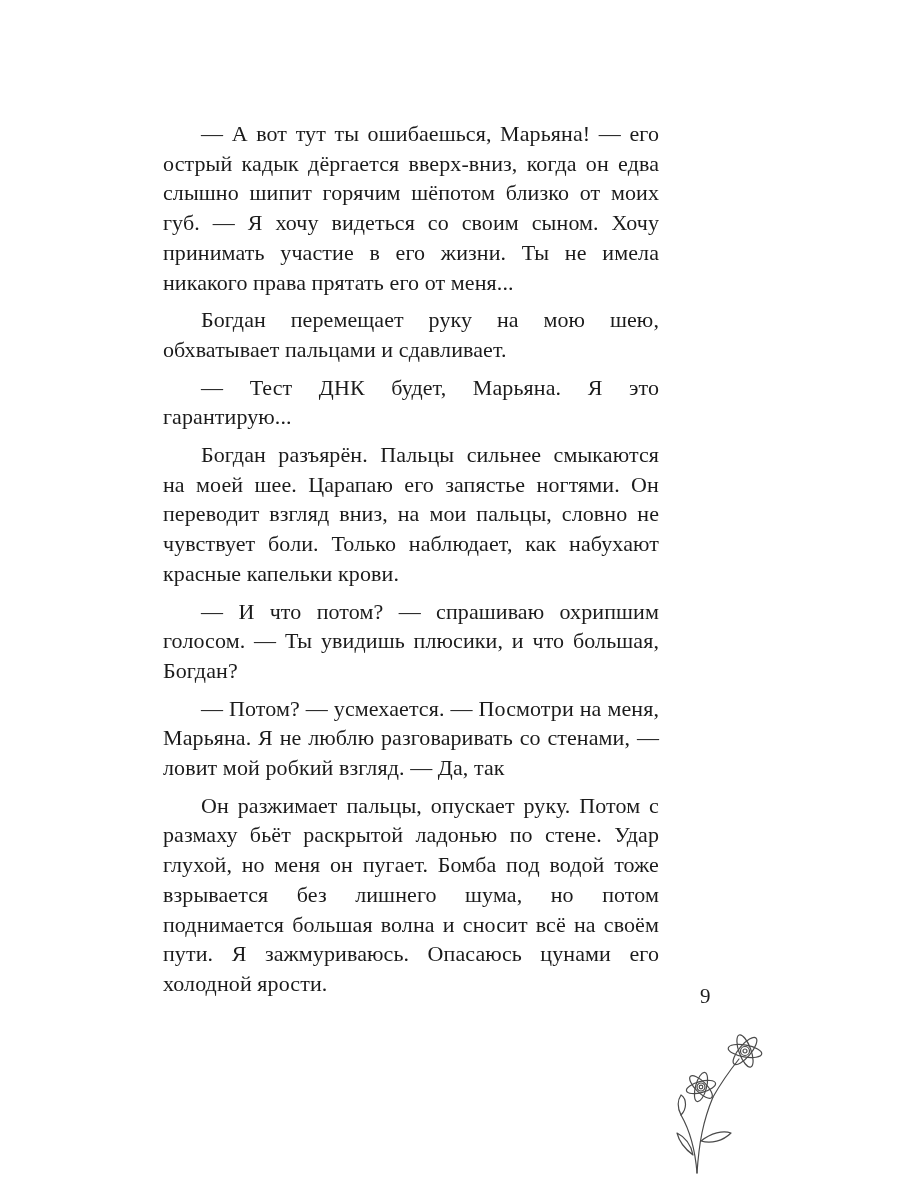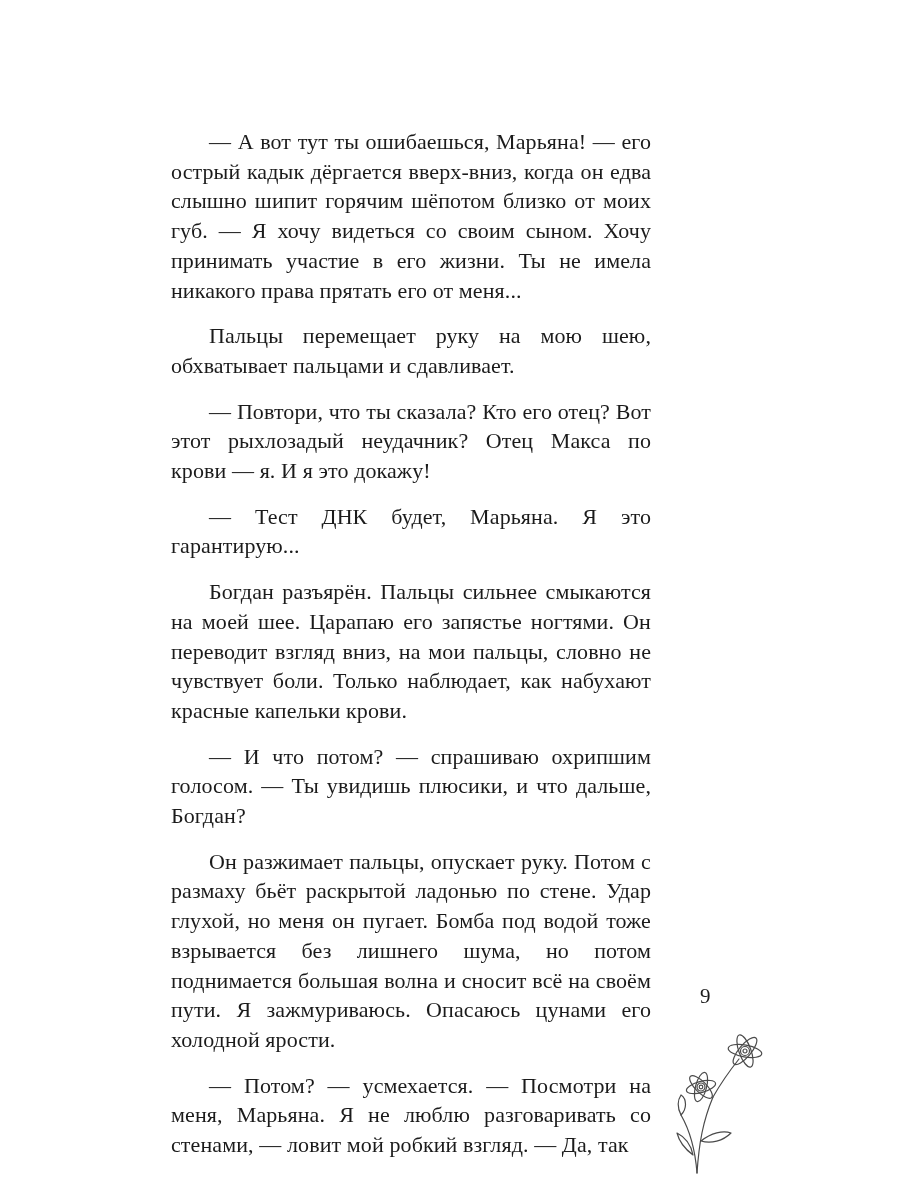--- a/index.html
+++ b/index.html
@@ -19,21 +19,21 @@
     position: absolute;
     left: 155px;
     top: 111px;
     width: 512px;
     font-size: 22px;
     line-height: 29.7px;
     text-align: justify;
     letter-spacing: 0.1px;
   }
   .text-block p {
-    margin: 16px;
+    margin: 8px;
     padding: 0;
     text-indent: 38px;
   }
   .page-number {
     position: absolute;
     left: 700px;
     top: 984px;
     font-size: 21px;
     color: #1b1b1b;
   }
@@ -48,27 +48,26 @@
     display: block;
     width: 100%;
     height: 100%;
   }
 </style>
 </head>
 <body>
 
 <div class="text-block" id="paragraphs">
     <p>— А вот тут ты ошибаешься, Марьяна! — его острый кадык дёргается вверх-вниз, когда он едва слышно шипит горячим шёпотом близко от моих губ. — Я хочу видеться со своим сыном. Хочу принимать участие в его жизни. Ты не имела никакого права прятать его от меня...</p>
-    <p>Пальцы перемещает руку на мою шею, обхватывает пальцами и сдавливает.</p>
-    <p>— Повтори, что ты сказала? Кто его отец? Вот этот рыхлозадый неудачник? Отец Макса по крови — я. И я это докажу!</p>
+    <p>Богдан перемещает руку на мою шею, обхватывает пальцами и сдавливает.</p>
     <p>— Тест ДНК будет, Марьяна. Я это гарантирую...</p>
     <p>Богдан разъярён. Пальцы сильнее смыкаются на моей шее. Царапаю его запястье ногтями. Он переводит взгляд вниз, на мои пальцы, словно не чувствует боли. Только наблюдает, как набухают красные капельки крови.</p>
-    <p>— И что потом? — спрашиваю охрипшим голосом. — Ты увидишь плюсики, и что дальше, Богдан?</p>
+    <p>— И что потом? — спрашиваю охрипшим голосом. — Ты увидишь плюсики, и что большая, Богдан?</p>
+    <p>— Потом? — усмехается. — Посмотри на меня, Марьяна. Я не люблю разговаривать со стенами, — ловит мой робкий взгляд. — Да, так</p>
     <p>Он разжимает пальцы, опускает руку. Потом с размаху бьёт раскрытой ладонью по стене. Удар глухой, но меня он пугает. Бомба под водой тоже взрывается без лишнего шума, но потом поднимается большая волна и сносит всё на своём пути. Я зажмуриваюсь. Опасаюсь цунами его холодной ярости.</p>
-    <p>— Потом? — усмехается. — Посмотри на меня, Марьяна. Я не люблю разговаривать со стенами, — ловит мой робкий взгляд. — Да, так</p>
   </div>
 
 <div class="page-number">9</div>
 
 <div class="flower">
   <svg viewBox="0 0 120 150" xmlns="http://www.w3.org/2000/svg">
     <g fill="none" stroke="#4a4a4a" stroke-width="1.2" stroke-linecap="round" stroke-linejoin="round">
 
       <path d="M42 148 C44 118 48 96 58 72"></path>
       <path d="M42 148 C40 122 34 104 26 90"></path>

